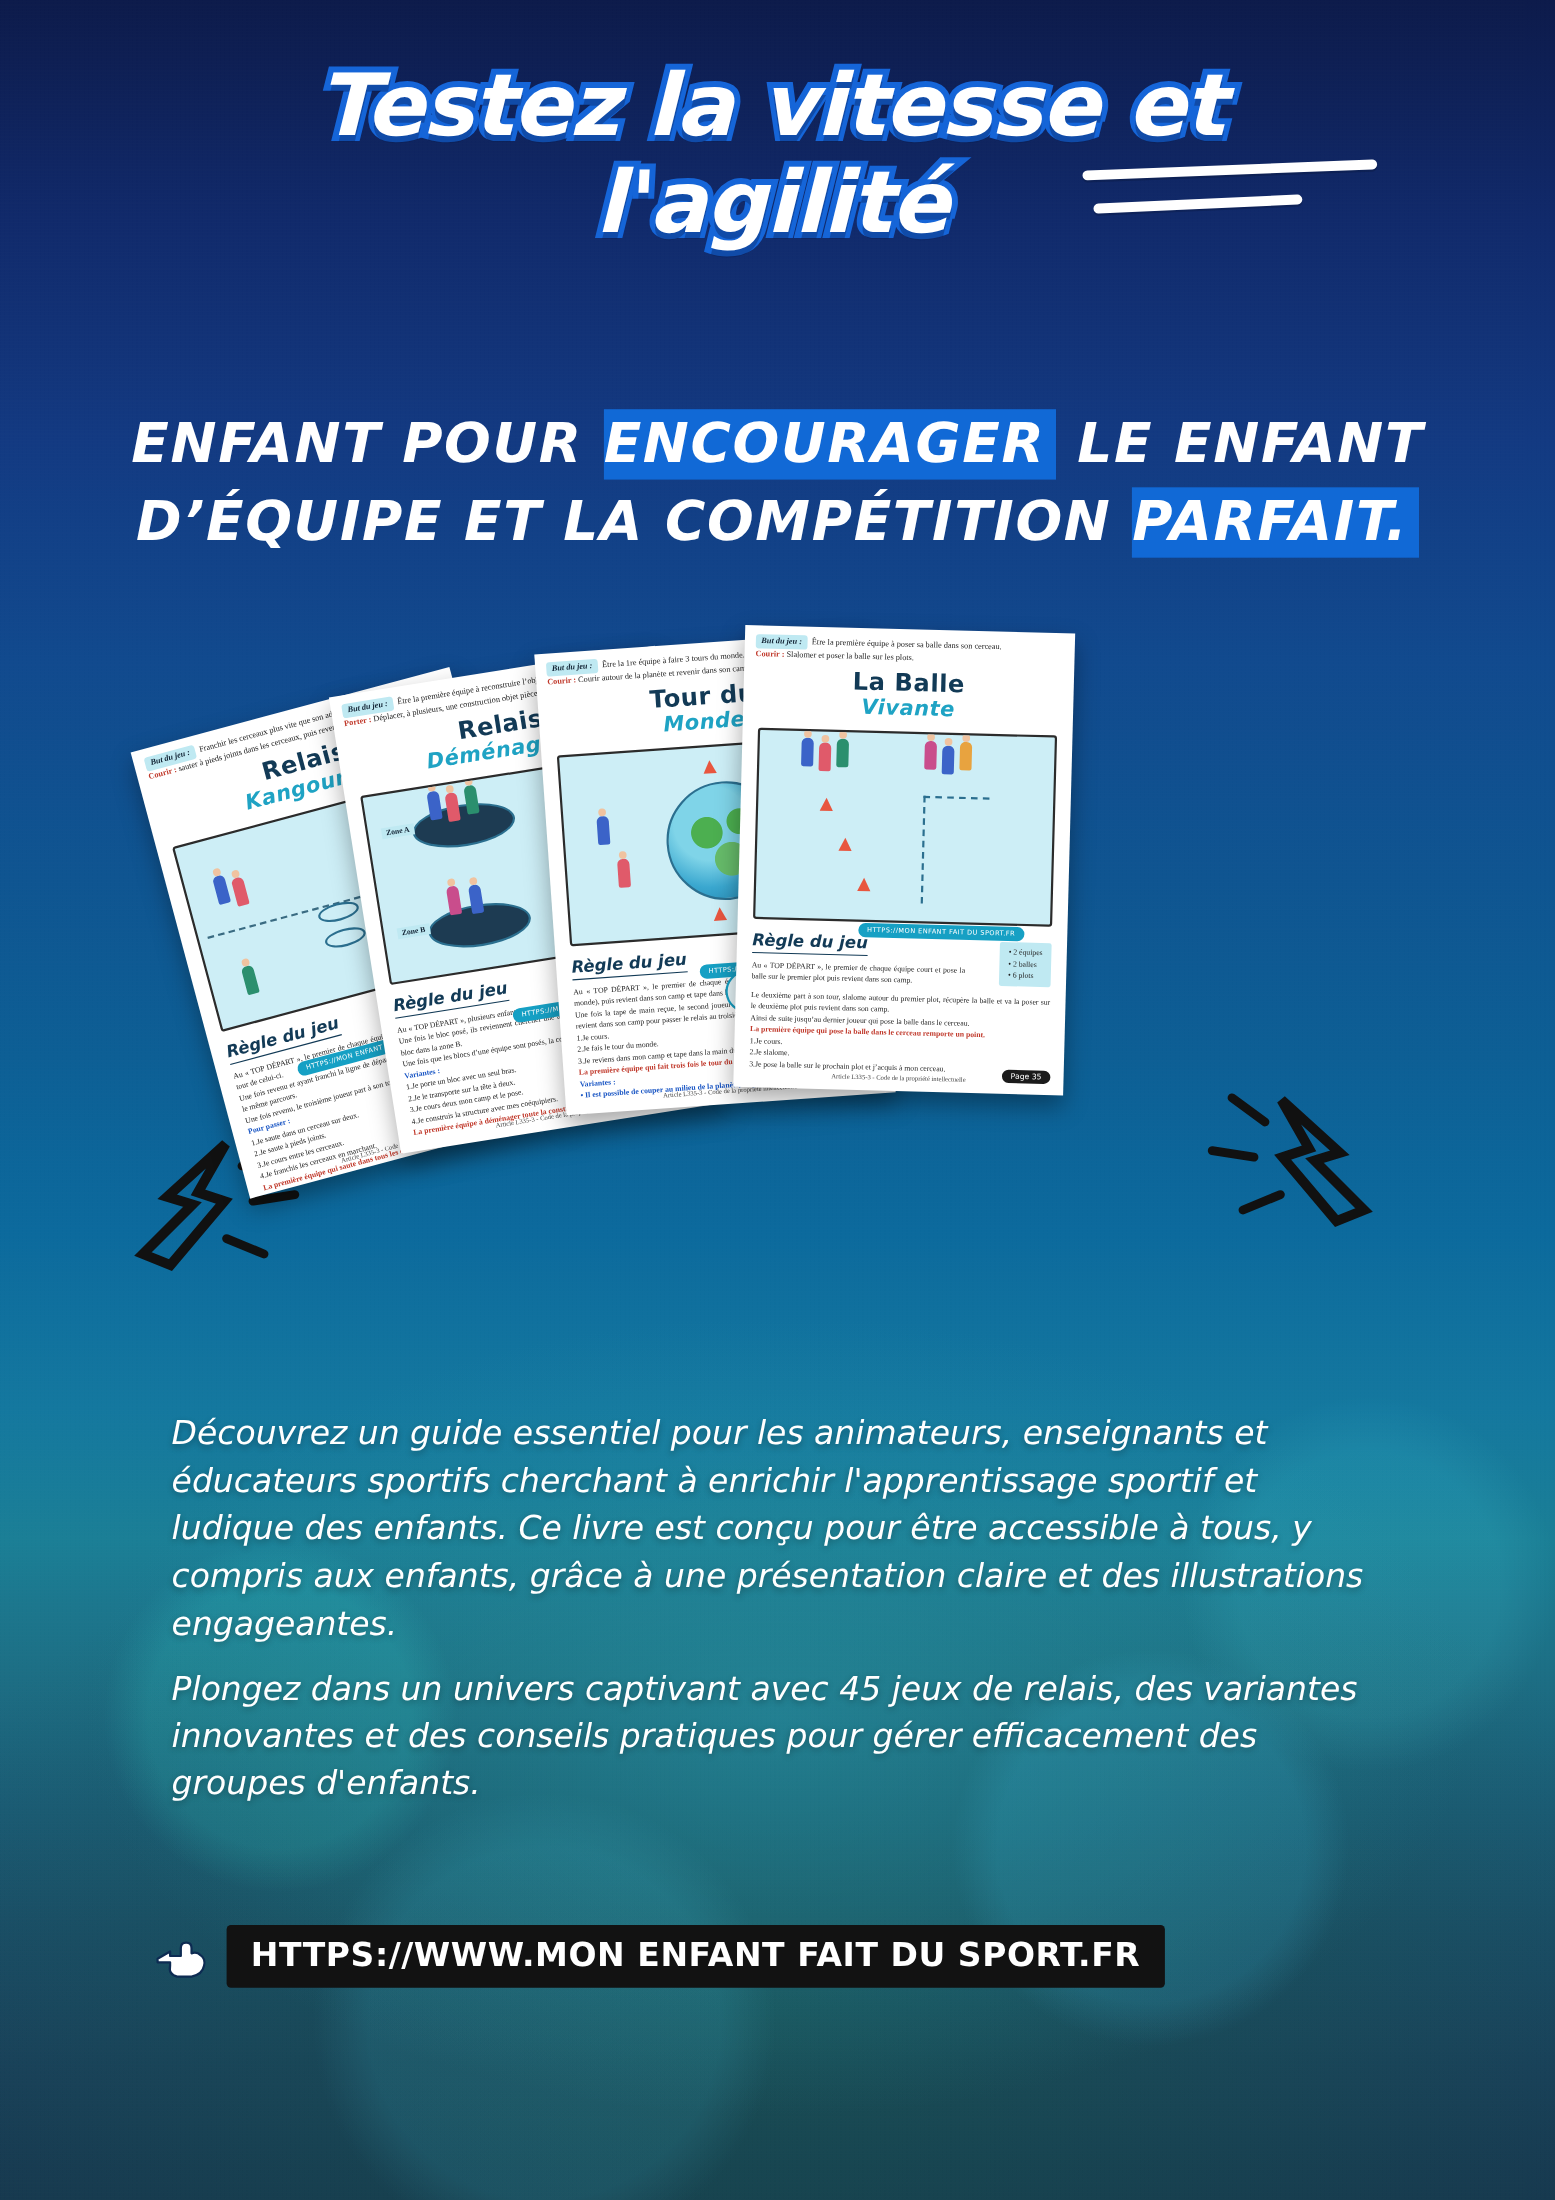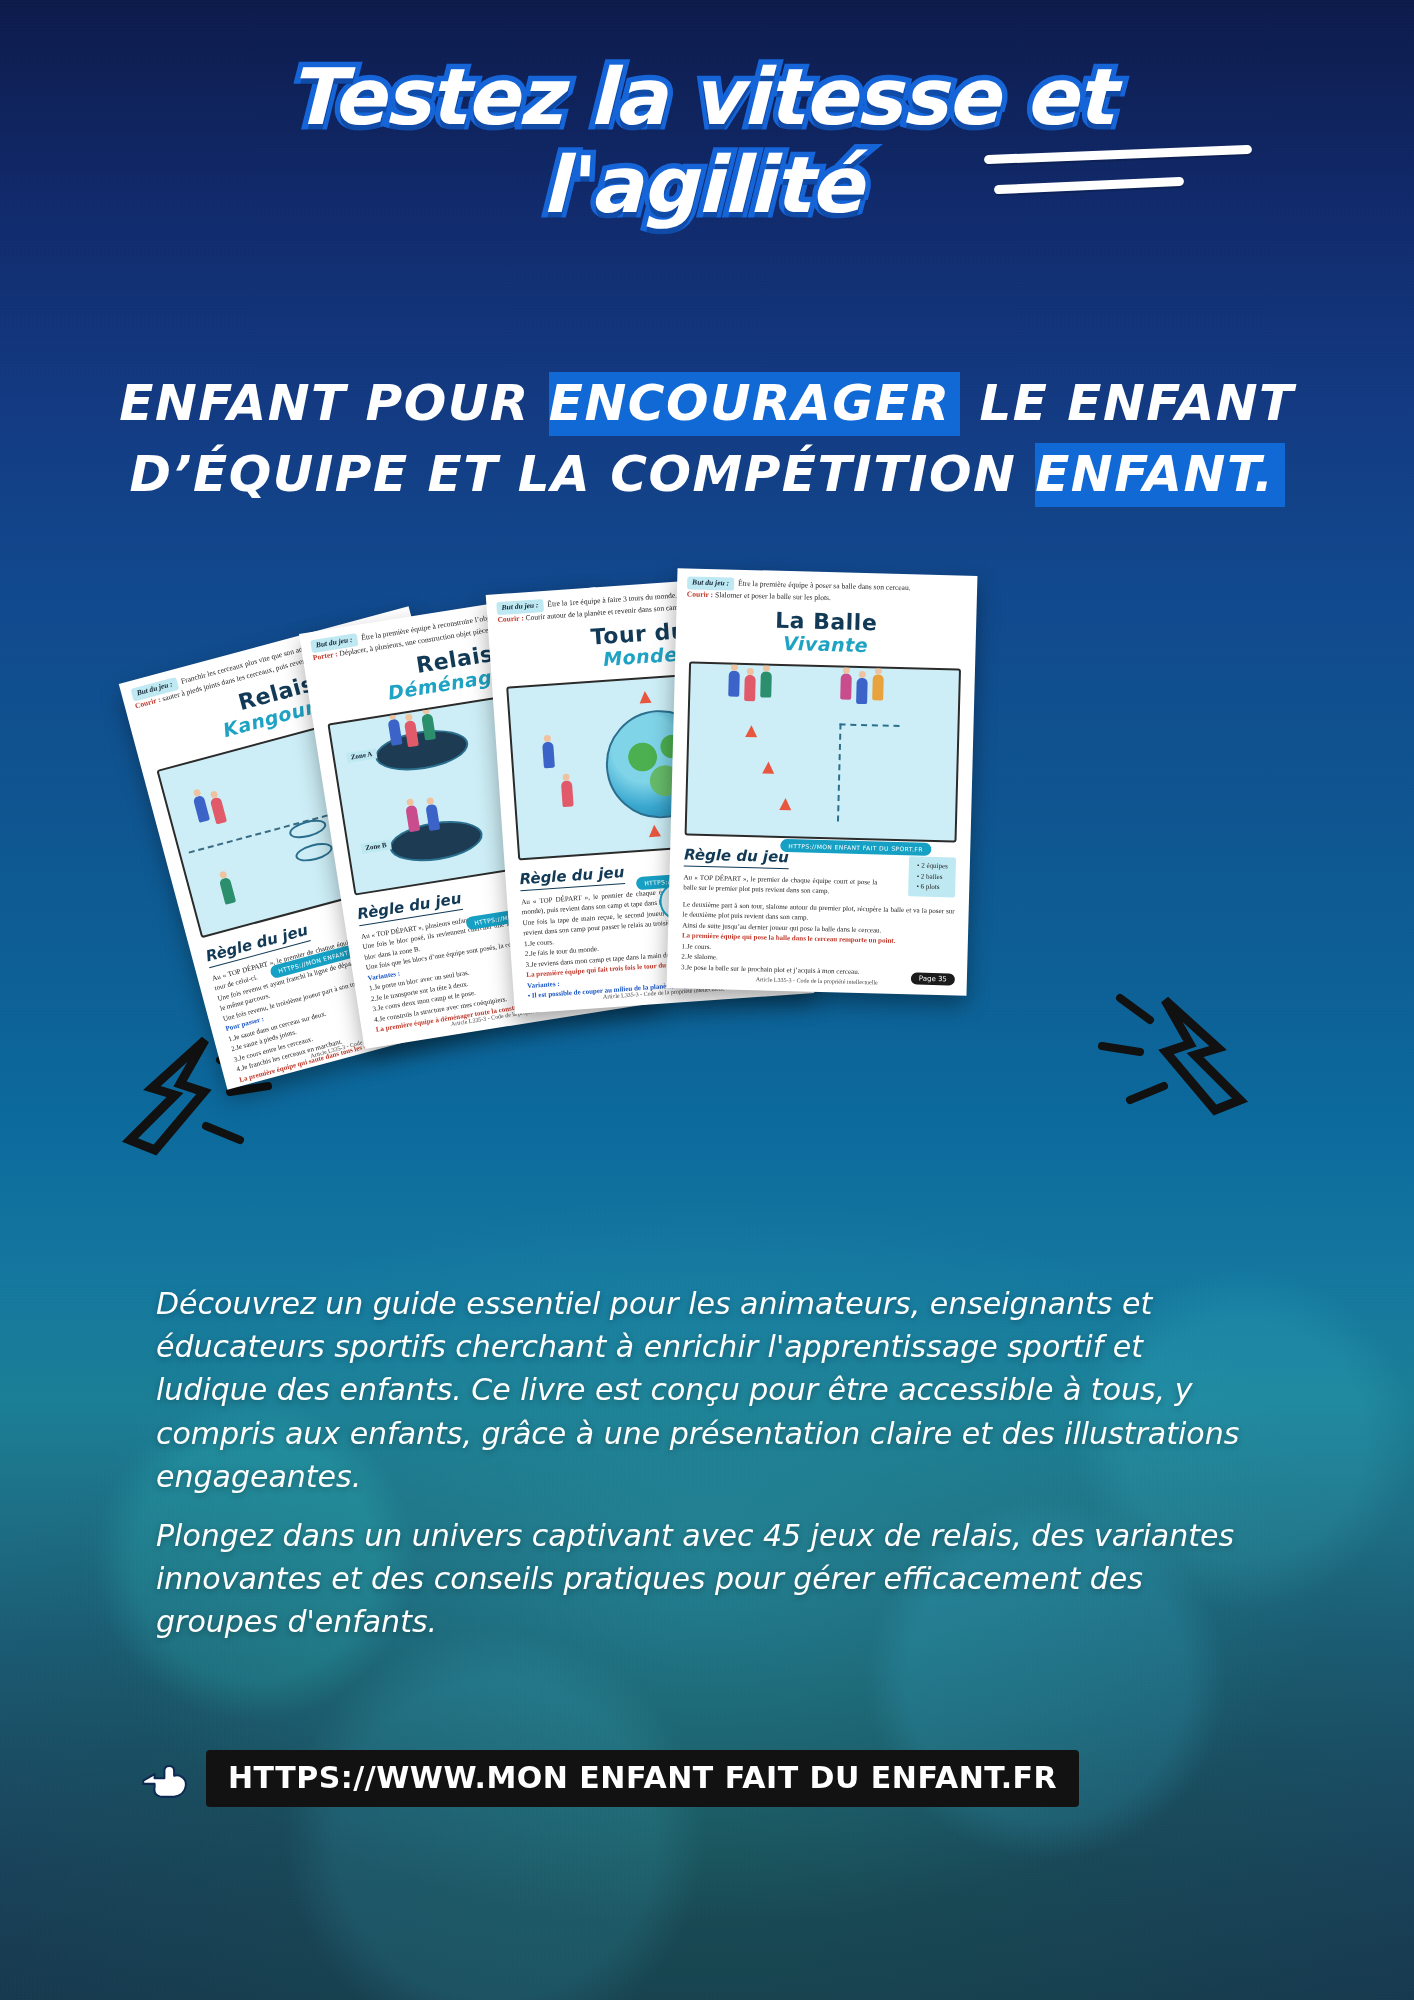--- a/index.html
+++ b/index.html
@@ -352,21 +352,21 @@
   <div class="title-rules">
     <div class="bar b1"></div>
     <div class="bar b2"></div>
   </div>
 
   <div class="subtitle">
     <div class="sline">
       <span>ENFANT POUR </span><span class="hl">ENCOURAGER</span><span> LE ENFANT</span>
     </div>
     <div class="sline">
-      <span>D’ÉQUIPE ET LA COMPÉTITION </span><span class="hl">ENFANT.</span>
+      <span>D’ÉQUIPE ET LA COMPÉTITION </span><span class="hl">PARFAIT.</span>
     </div>
   </div>
 
   <div class="spark" style="left:100px; top:1000px;">
     <svg width="190" height="190" viewBox="0 0 190 190">
       <path d="M30,140 L75,95 L52,88 L105,40 L80,84 L104,92 L55,150 Z" fill="none" stroke="#111" stroke-width="9" stroke-linejoin="miter"></path>
       <path d="M120,60 L150,38" stroke="#111" stroke-width="8" stroke-linecap="round"></path>
       <path d="M130,92 L168,86" stroke="#111" stroke-width="8" stroke-linecap="round"></path>
       <path d="M106,126 L140,140" stroke="#111" stroke-width="8" stroke-linecap="round"></path>
     </svg>
@@ -535,15 +535,15 @@
     <p>Découvrez un guide essentiel pour les animateurs, enseignants et éducateurs sportifs cherchant à enrichir l'apprentissage sportif et ludique des enfants. Ce livre est conçu pour être accessible à tous, y compris aux enfants, grâce à une présentation claire et des illustrations engageantes.</p>
     <p>Plongez dans un univers captivant avec 45 jeux de relais, des variantes innovantes et des conseils pratiques pour gérer efficacement des groupes d'enfants.</p>
   </div>
 
   <div class="urlbar">
     <span class="hand">
       <svg viewBox="0 0 64 56" width="52" height="46">
         <path d="M4,30 L18,22 L18,27 L30,27 L30,18 Q30,12 36,12 Q42,12 42,18 L42,24 Q48,22 52,26 Q58,30 56,38 Q54,48 42,50 L26,50 Q16,48 18,38 L18,34 L4,34 Z" fill="#ffffff" stroke="#0d2b52" stroke-width="2.5" stroke-linejoin="round"></path>
       </svg>
     </span>
-    <span class="urlchip">HTTPS://WWW.MON ENFANT FAIT DU ENFANT.FR</span>
+    <span class="urlchip">HTTPS://WWW.MON ENFANT FAIT DU SPORT.FR</span>
   </div>
 </div>
 
 </body></html>

